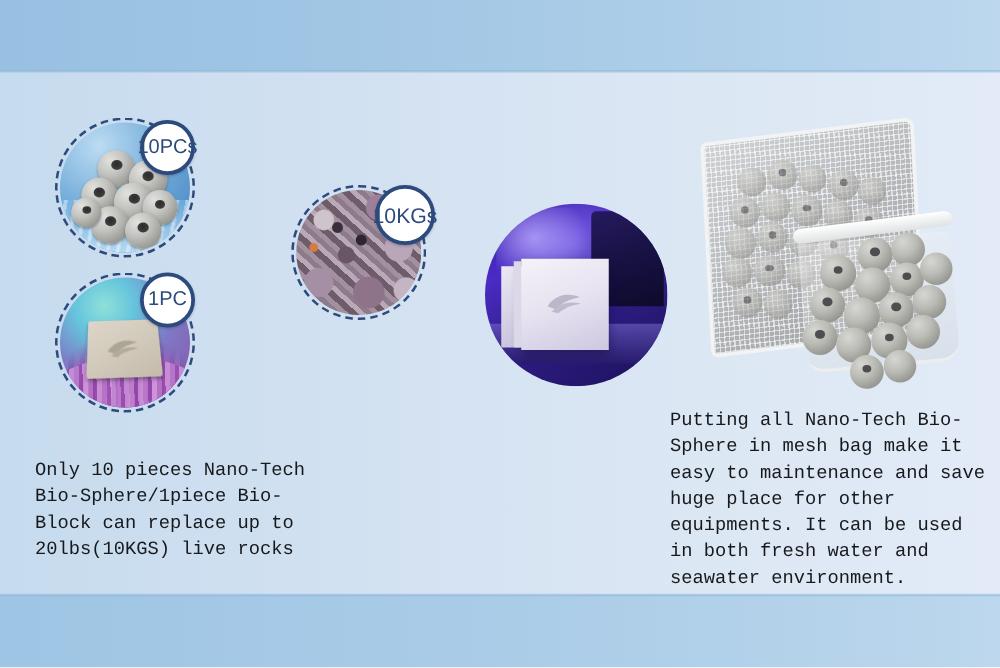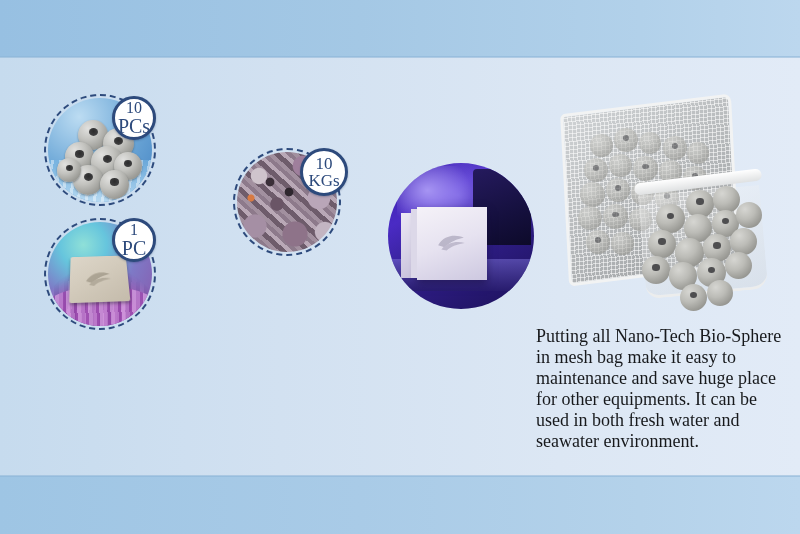--- a/index.html
+++ b/index.html
@@ -251,52 +251,52 @@
   .mball.nohole::after { display: none; }
 
   
   .badge {
     position: absolute;
     border-radius: 50%;
     background: #ffffff;
     border: 3px solid #2d4a7c;
     color: #2d4a7c;
     display: flex;
-    flex-direction: column;
+    flex-direction: row;
     align-items: center;
     justify-content: center;
     line-height: 1.0;
-    font-family: Liberation Serif, serif;
+    font-family: Liberation Sans, sans-serif;
     box-sizing: border-box;
     box-shadow: 0 1px 2px rgba(30,50,90,.3);
   }
   .badge .num { font-size: 16px; font-weight: 400; }
-  .badge .unit { font-size: 20px; font-weight: 400; }
+  .badge .unit { font-size: 16px; font-weight: 400; }
   #badge-10pcs { left: 112px; top: 96px;  width: 44px; height: 44px; }
   #badge-1pc   { left: 112px; top: 218px; width: 44px; height: 44px; }
   #badge-10kgs { left: 300px; top: 148px; width: 48px; height: 48px; }
   #badge-10kgs .num, #badge-10kgs .unit { font-size: 17px; }
 
   
   #vs-label {
     position: absolute;
     left: 152px; top: 186px;
     font-family: "DejaVu Sans", "Liberation Sans", sans-serif;
     font-size: 52px;
     font-weight: 400;
     color: #2d4a7c;
     letter-spacing: 0px;
   }
 
   
   .caption {
     position: absolute;
     color: #17191c;
-    font-family: Liberation Serif, serif;
-    font-size: 18px;
+    font-family: Liberation Mono, monospace;
+    font-size: 15px;
     line-height: 21px;
     white-space: pre-line;
   }
   #caption-1 { left: 28px;  top: 366px; width: 240px; }
   #caption-2 { left: 272px; top: 368px; width: 254px; }
   #caption-3 { left: 536px; top: 326px; width: 256px; }
 </style>
 </head>
 <body>
 
@@ -400,15 +400,16 @@
     <div class="mball" style="left:147px; top:136px; width:28px; height:28px;"></div>
     <div class="mball nohole" style="left:174px; top:130px; width:27px; height:27px;"></div>
     <div class="mball" style="left:86px;  top:158px; width:28px; height:28px;"></div>
     <div class="mball nohole" style="left:113px; top:164px; width:28px; height:28px;"></div>
     <div class="mball" style="left:141px; top:160px; width:29px; height:29px;"></div>
     <div class="mball nohole" style="left:169px; top:154px; width:27px; height:27px;"></div>
     <div class="mball" style="left:124px; top:186px; width:27px; height:27px;"></div>
     <div class="mball nohole" style="left:151px; top:182px; width:26px; height:26px;"></div>
   </div>
 
+  <div class="caption" id="caption-1">Only 10 pieces Nano-Tech Bio-Sphere/1piece Bio-Block can replace up to 20lbs(10KGS) live rocks</div>
   <div class="caption" id="caption-3">Putting all Nano-Tech Bio-Sphere in mesh bag make it easy to maintenance and save huge place for other equipments.  It can be used in both fresh water and seawater environment.</div>
 
 </div>
 
 </body></html>

